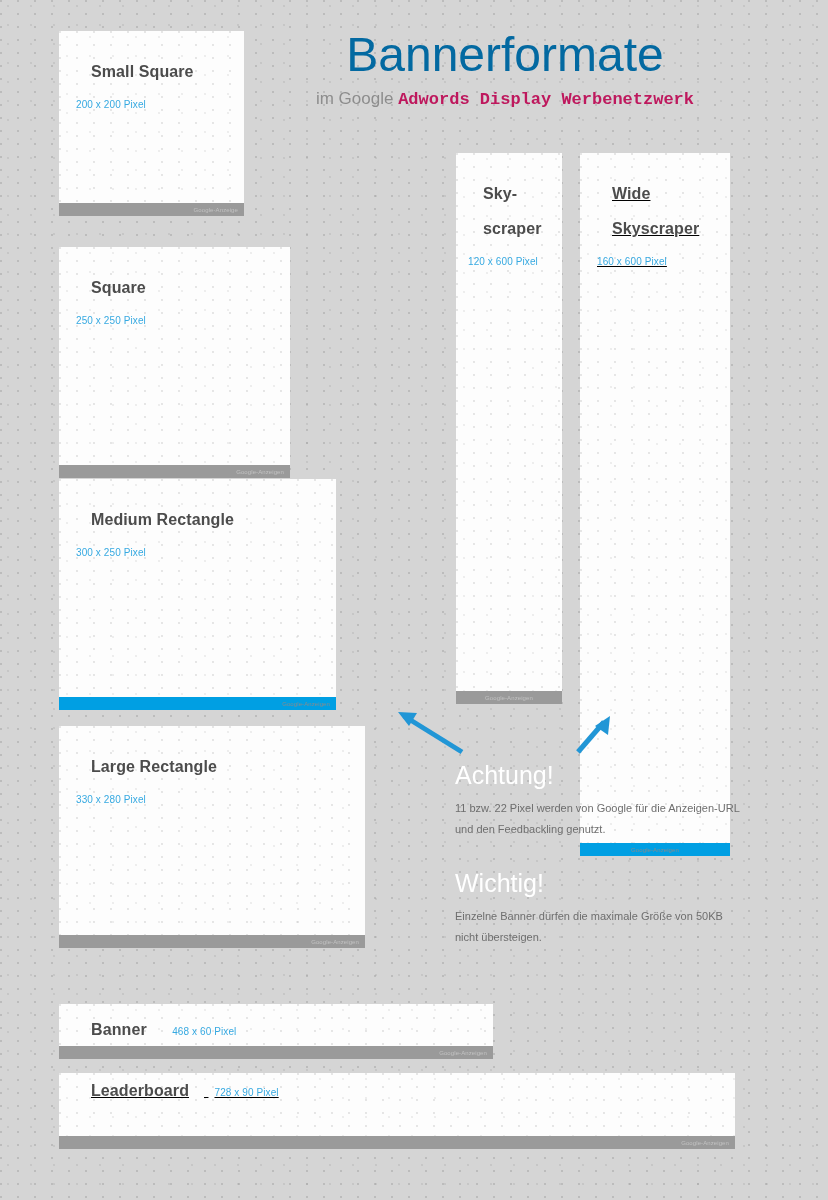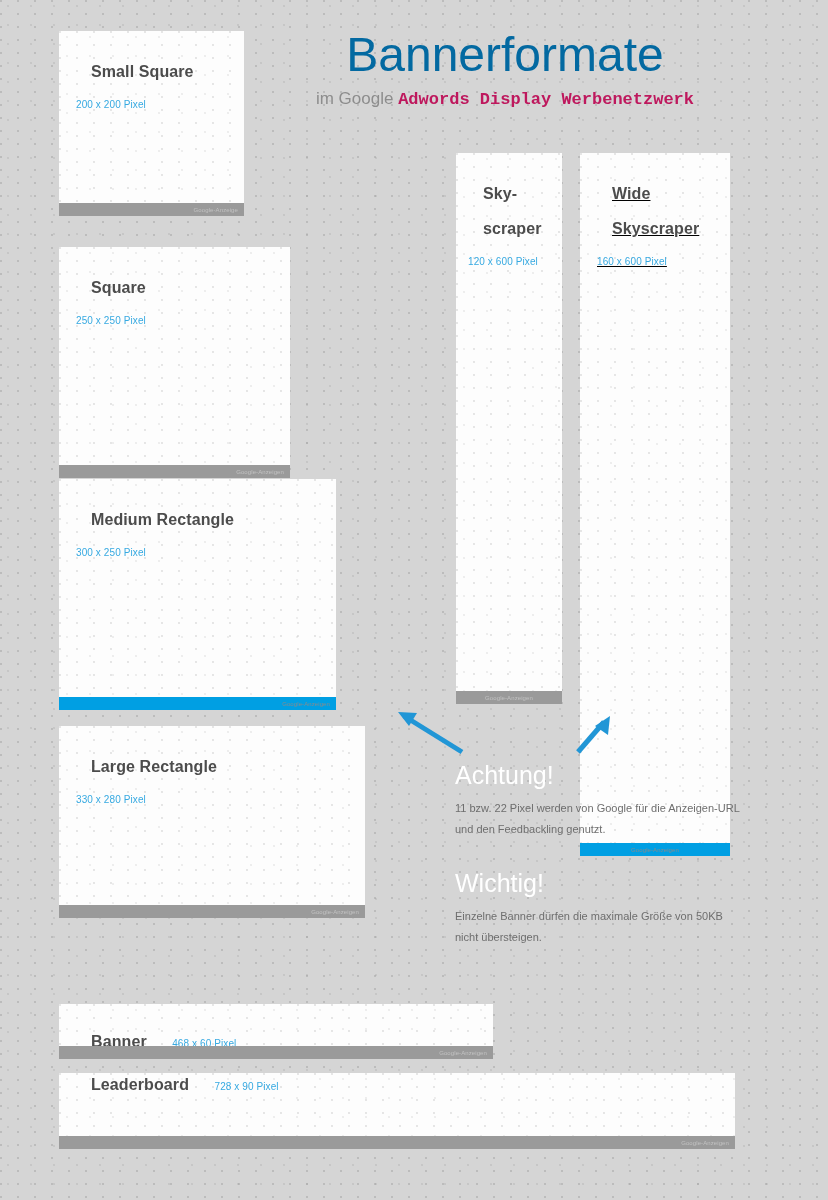--- a/index.html
+++ b/index.html
@@ -193,46 +193,46 @@
       <div class="b-title">Medium Rectangle</div>
       <div class="b-dims">300 x 250 Pixel</div>
     </div>
   </div>
   <div class="banner-footer blue">
     <span class="footer-label on-blue">Google-Anzeigen</span>
   </div>
 </div>
 
 <div class="banner" style="left:59px; top:726px; width:306px;">
-  <div class="banner-body" style="height:179px;">
+  <div class="banner-body" style="height:209px;">
     <div class="b-text">
       <div class="b-title">Large Rectangle</div>
       <div class="b-dims">330 x 280 Pixel</div>
     </div>
   </div>
   <div class="banner-footer">
     <span class="footer-label">Google-Anzeigen</span>
   </div>
 </div>
 
 <div class="banner" style="left:59px; top:1004px; width:434px;">
   <div class="banner-body" style="height:42px;">
-    <div class="b-text inline" style="padding-top:28px;">
+    <div class="b-text inline" style="padding-top:16px;">
       <span class="b-title">Banner</span>
       <span class="b-dims">468 x 60 Pixel</span>
     </div>
   </div>
   <div class="banner-footer">
     <span class="footer-label">Google-Anzeigen</span>
   </div>
 </div>
 
 <div class="banner" style="left:59px; top:1073px; width:676px;">
   <div class="banner-body" style="height:63px;">
-    <div class="b-text inline" style="padding-top:2px;">
+    <div class="b-text inline" style="padding-top:8px;text-decoration:underline;">
       <span class="b-title">Leaderboard</span>
       <span class="b-dims">728 x 90 Pixel</span>
     </div>
   </div>
   <div class="banner-footer">
     <span class="footer-label">Google-Anzeigen</span>
   </div>
 </div>
 
 <div class="banner" style="left:456px; top:153px; width:106px;">

